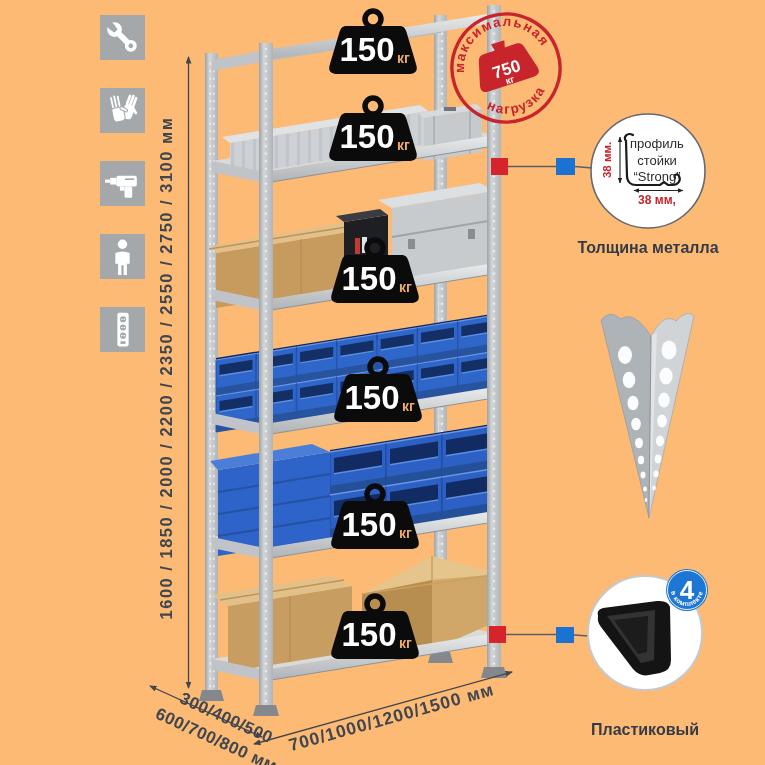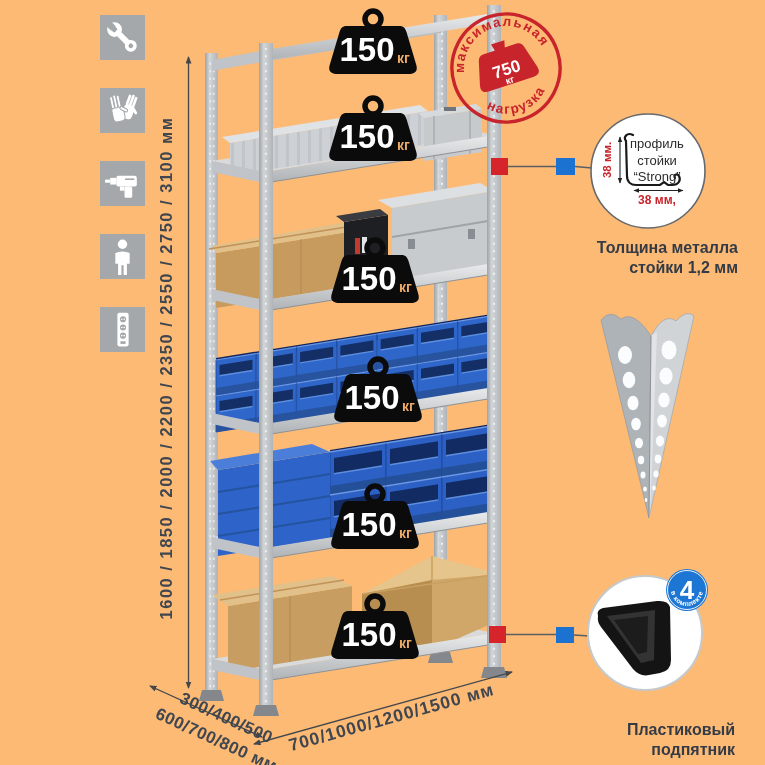--- a/index.html
+++ b/index.html
@@ -1,18 +1,18 @@
 <!DOCTYPE html>
 <html><head>
 <meta charset="utf-8">
 <style>
   html,body{margin:0;padding:0;background:#fff;}
   #stage{position:relative;width:765px;height:765px;background:#fdba74;font-family:"Liberation Sans",sans-serif;overflow:hidden;}
   .icon-tile{position:absolute;left:100px;width:45px;height:45px;background:#a5a8ab;}
-  .caption{position:absolute;text-align:right;font-weight:bold;font-size:16px;line-height:20px;color:#343b46;}
+  .caption{position:absolute;text-align:center;font-weight:bold;font-size:16px;line-height:20px;color:#343b46;}
   .caption span{display:block;}
   svg text{font-family:"Liberation Sans",sans-serif;}
 </style>
 </head>
 <body>
 
 <div id="stage">
 
   <div class="icon-tile" style="top:15px">
     <svg width="45" height="45" viewBox="0 0 44 44">
@@ -402,19 +402,17 @@
 
     <g>
       <line x1="150" y1="686" x2="262" y2="737" stroke="#43474c" stroke-width="1.3" marker-start="url(#ah)" marker-end="url(#ah)"></line>
       <text transform="rotate(24.5 224 723)" x="224" y="723" font-size="17" font-weight="bold" fill="#3f4650" text-anchor="middle" letter-spacing="0.5">300/400/500</text>
       <text transform="rotate(24.5 214 745)" x="214" y="745" font-size="17" font-weight="bold" fill="#3f4650" text-anchor="middle" letter-spacing="0.5">600/700/800 мм</text>
     </g>
   </svg>
 
   <div class="caption" style="left:558px;top:238px;width:180px;">
     <span>Толщина металла</span>
-    <span>стойки 1,2 мм</span>
   </div>
   <div class="caption" style="left:555px;top:720px;width:180px;">
     <span>Пластиковый</span>
-    <span>подпятник</span>
   </div>
 </div>
 
 </body></html>

